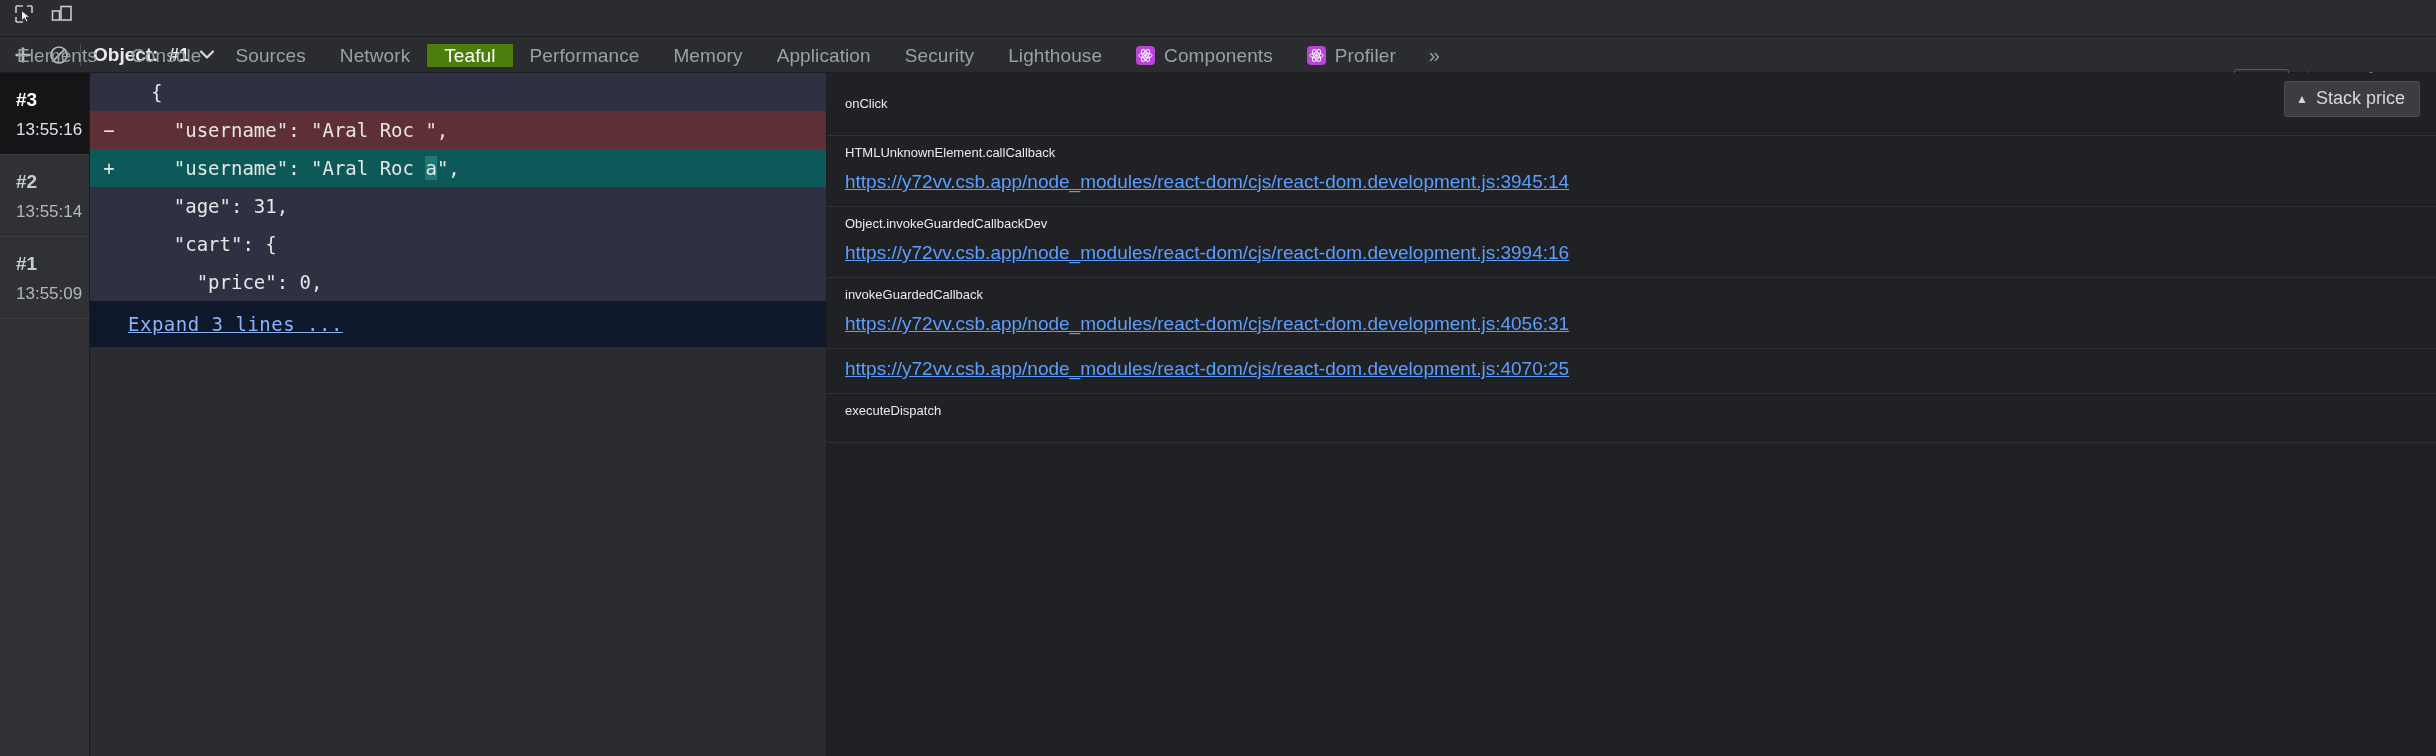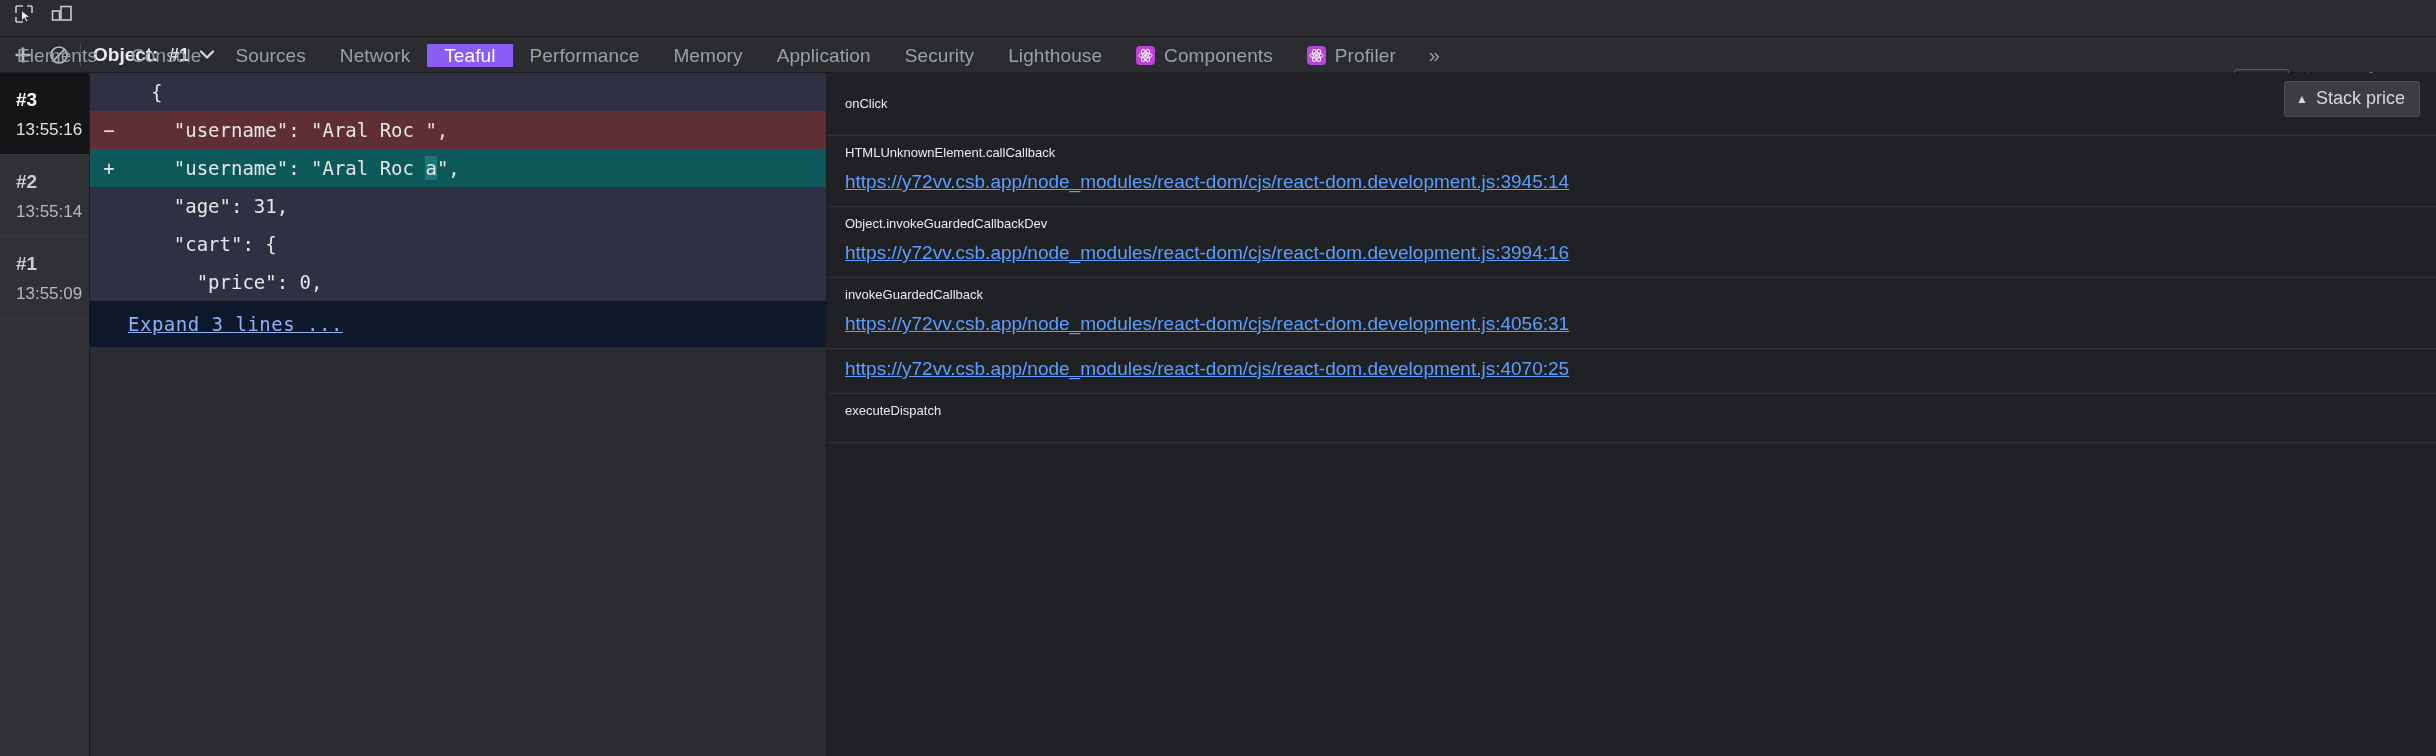--- a/index.html
+++ b/index.html
@@ -38,21 +38,21 @@
   .tabs { display: flex; align-items: stretch; }
   .tab {
     display: flex; align-items: center;
     padding: 0 17px;
     font-size: 19px;
     color: #9aa0a6;
     white-space: nowrap;
     letter-spacing: 0.1px;
   }
   .tab.active {
-    background: #8b5cf6;
+    background: #4d7c0f;
     color: #ffffff;
   }
   .tab .react-ico {
     width: 19px; height: 19px;
     border-radius: 4px;
     background: #b845d8;
     margin-right: 9px;
     display: flex; align-items: center; justify-content: center;
     flex: none;
   }

